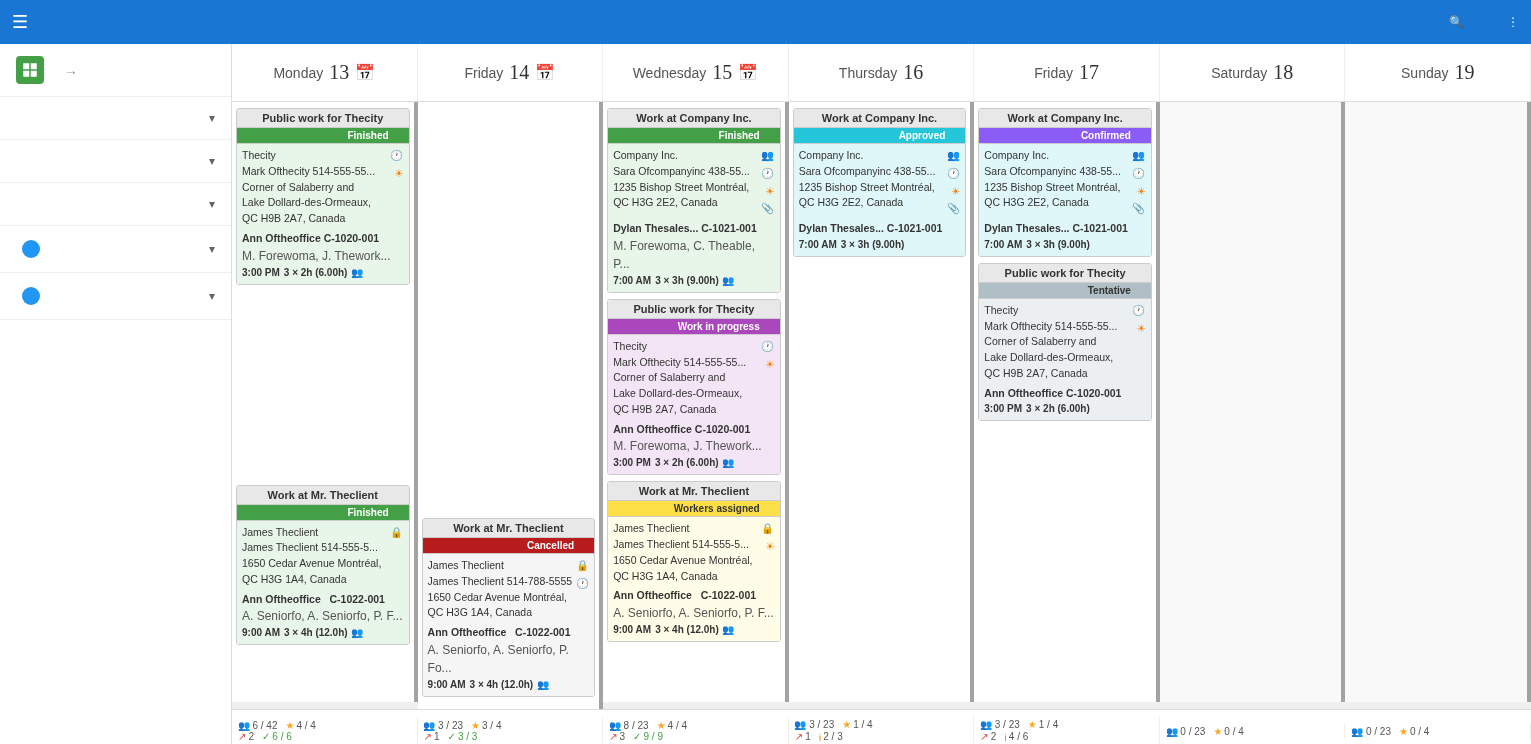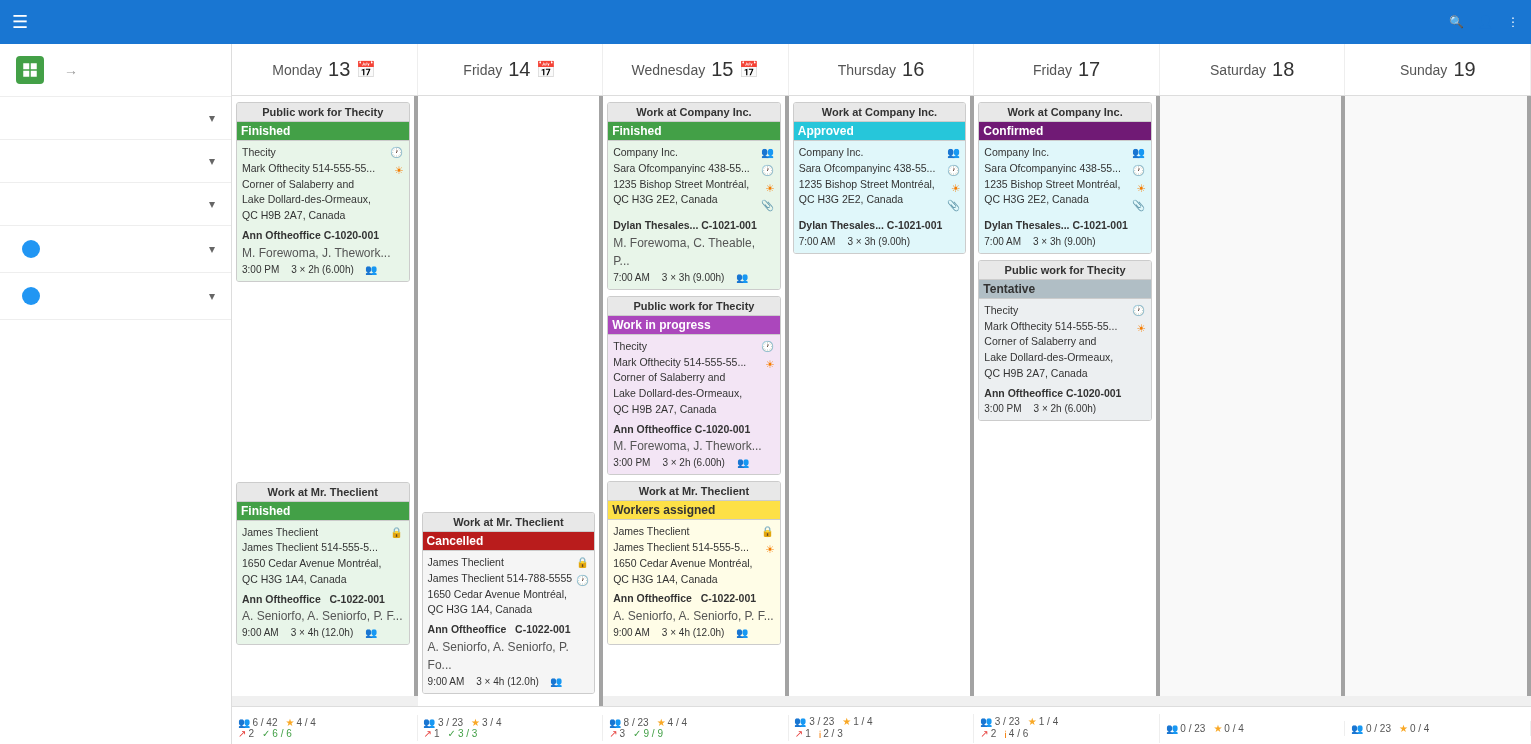--- a/index.html
+++ b/index.html
@@ -61,36 +61,36 @@
     .app-name { font-size: 14px; font-weight: bold; color: #333; }
     .arrow-icon { color: #999; font-size: 14px; cursor: pointer; }
     .chevron { font-size: 12px; color: #666; }
 
     
     .calendar-area { flex: 1; overflow: auto; display: flex; flex-direction: column; }
     .calendar-header {
       background: white;
       border-bottom: 1px solid #ddd;
       display: flex;
-      height: 52px;
+      height: 58px;
       position: sticky;
       top: 0;
       z-index: 10;
     }
     .day-header {
       flex: 1;
       display: flex;
       align-items: center;
       justify-content: center;
       gap: 6px;
       border-right: 1px solid #eee;
       font-size: 14px;
       color: #555;
     }
-    .day-header .day-num { font-size: 20px; color: #333; font-weight: 300; }
+    .day-header .day-num { font-size: 20px; color: #333; font-weight: 300; font-family: Liberation Serif, serif; }
     .day-header .cal-icon { color: #43a047; font-size: 16px; cursor: pointer; }
 
     
     .calendar-body { display: flex; flex: 1; }
     .day-col {
       flex: 1;
       border-right: 4px solid #a3a3a3;
       padding: 6px 4px;
       min-height: 600px;
       background: white;
@@ -104,46 +104,46 @@
     .job-group-title {
       text-align: center;
       font-size: 11px;
       font-weight: bold;
       padding: 3px 4px;
       background: #e8e8e8;
       color: #333;
       border-bottom: 1px solid #ccc;
     }
     .job-status {
-      text-align: left;
-      font-size: 12px;
+      text-align: right;
+      font-size: 10px;
       font-weight: bold;
-      padding: 2px 4px;
+      padding: 2px 20px;
       border-bottom: 1px solid #ccc;
     }
     .status-finished { background: #43a047; color: white; }
     .status-approved { background: #26c6da; color: white; }
-    .status-confirmed { background: #701a75; color: white; }
+    .status-confirmed { background: #8b5cf6; color: white; }
     .status-wip { background: #ab47bc; color: white; }
     .status-tentative { background: #b0bec5; color: #333; }
     .status-cancelled { background: #b91c1c; color: white; }
     .status-workers { background: #fde047; color: #333; }
 
     .job-card-body {
       padding: 4px 5px;
       font-size: 10.5px;
       color: #333;
       line-height: 1.5;
     }
     .job-card-row { display: flex; justify-content: space-between; align-items: flex-start; }
     .job-card-info { flex: 1; }
     .job-card-icons { display: flex; flex-direction: column; align-items: flex-end; gap: 2px; }
     .job-contract { margin-top: 4px; font-weight: bold; font-size: 10.5px; }
     .job-workers { font-size: 12px; color: #555; }
-    .job-time { font-size: 10px; color: #333; display: flex; gap: 12px; align-items: center; }
+    .job-time { font-size: 10px; color: #333; display: flex; gap: 4px; align-items: center; font-weight: bold; }
 
     
     .card-green { background: #e8f5e9; }
 
     
     .calendar-footer {
       display: flex;
       background: white;
       border-top: 1px solid #ddd;
       height: 44px;

